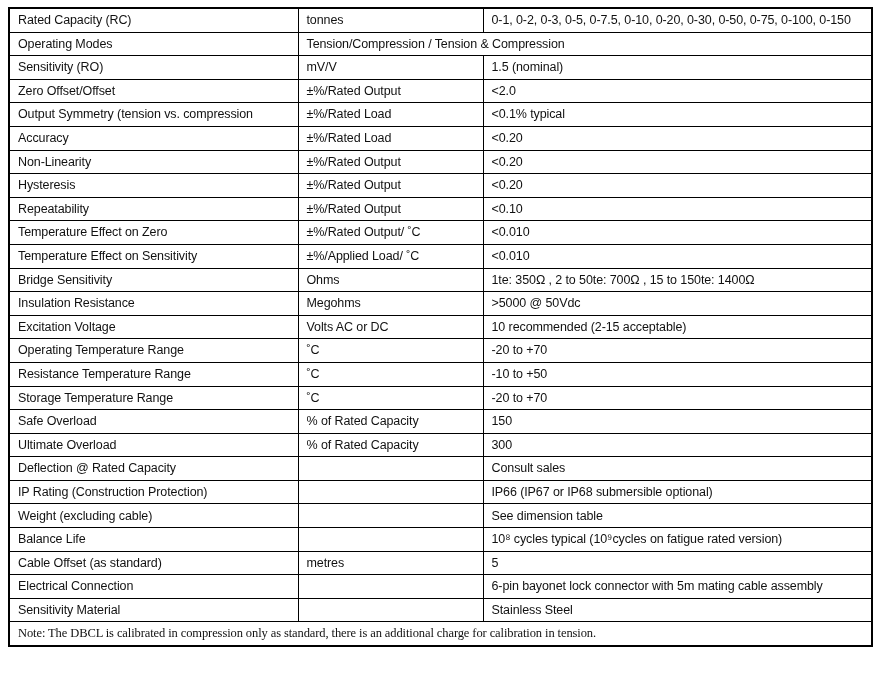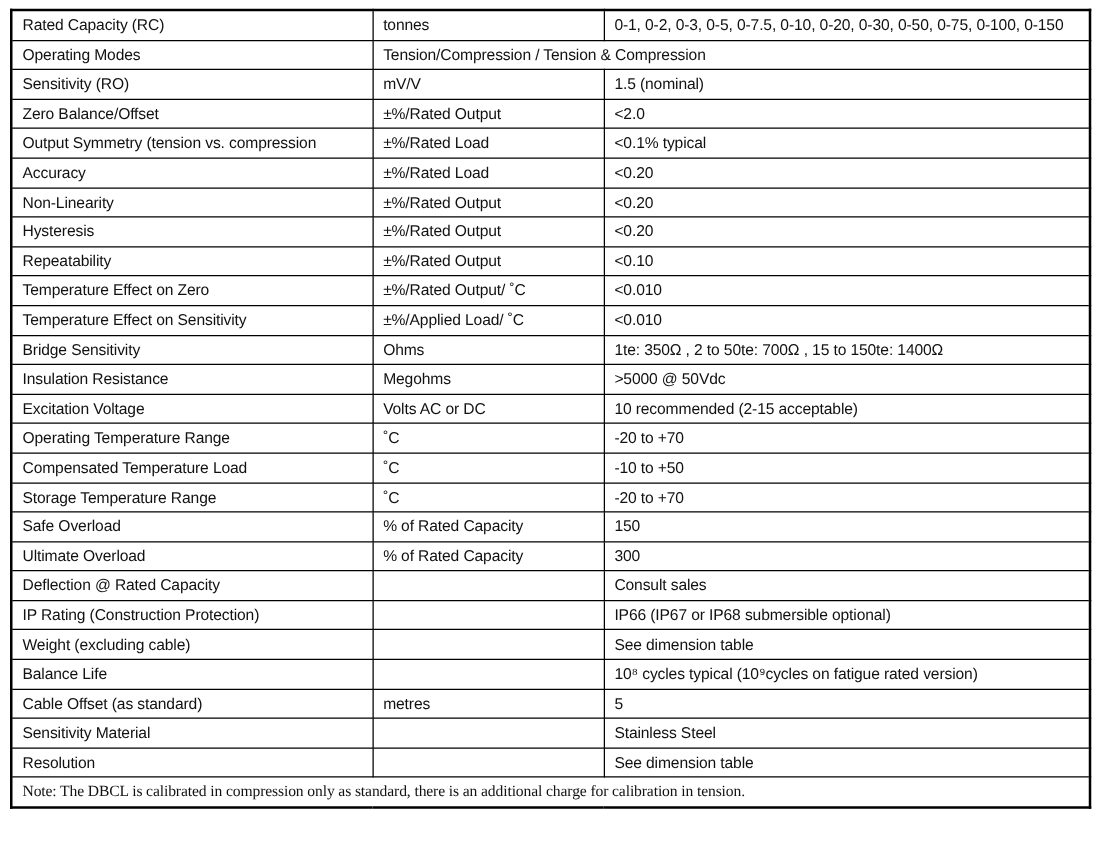--- a/index.html
+++ b/index.html
@@ -57,21 +57,21 @@
         <tr>
           <td>Operating Modes</td>
           <td colspan="2">Tension/Compression / Tension &amp; Compression</td>
         </tr>
         <tr>
           <td>Sensitivity (RO)</td>
           <td>mV/V</td>
           <td>1.5 (nominal)</td>
         </tr>
         <tr>
-          <td>Zero Balance/Offset</td>
+          <td>Zero Offset/Offset</td>
           <td>±%/Rated Output</td>
           <td>&lt;2.0</td>
         </tr>
         <tr>
           <td>Output Symmetry (tension vs. compression</td>
           <td>±%/Rated Load</td>
           <td>&lt;0.1% typical</td>
         </tr>
         <tr>
           <td>Accuracy</td>
@@ -117,21 +117,21 @@
           <td>Excitation Voltage</td>
           <td>Volts AC or DC</td>
           <td>10 recommended (2-15 acceptable)</td>
         </tr>
         <tr>
           <td>Operating Temperature Range</td>
           <td>˚C</td>
           <td>-20 to +70</td>
         </tr>
         <tr>
-          <td>Compensated Temperature Load</td>
+          <td>Resistance Temperature Range</td>
           <td>˚C</td>
           <td>-10 to +50</td>
         </tr>
         <tr>
           <td>Storage Temperature Range</td>
           <td>˚C</td>
           <td>-20 to +70</td>
         </tr>
         <tr>
           <td>Safe Overload</td>
@@ -162,28 +162,28 @@
           <td>Balance Life</td>
           <td></td>
           <td>10⁸ cycles typical (10⁹cycles on fatigue rated version)</td>
         </tr>
         <tr>
           <td>Cable Offset (as standard)</td>
           <td>metres</td>
           <td>5</td>
         </tr>
         <tr>
+          <td>Electrical Connection</td>
+          <td></td>
+          <td>6-pin bayonet lock connector with 5m mating cable assembly</td>
+        </tr>
+        <tr>
           <td>Sensitivity Material</td>
           <td></td>
           <td>Stainless Steel</td>
-        </tr>
-        <tr>
-          <td>Resolution</td>
-          <td></td>
-          <td>See dimension table</td>
         </tr>
       </tbody>
     <tbody>
       <tr>
         <td class="note-cell" colspan="3">Note: The DBCL is calibrated in compression only as standard, there is an additional charge for calibration in tension.</td>
       </tr>
     </tbody>
   </table>
 </div>
 

